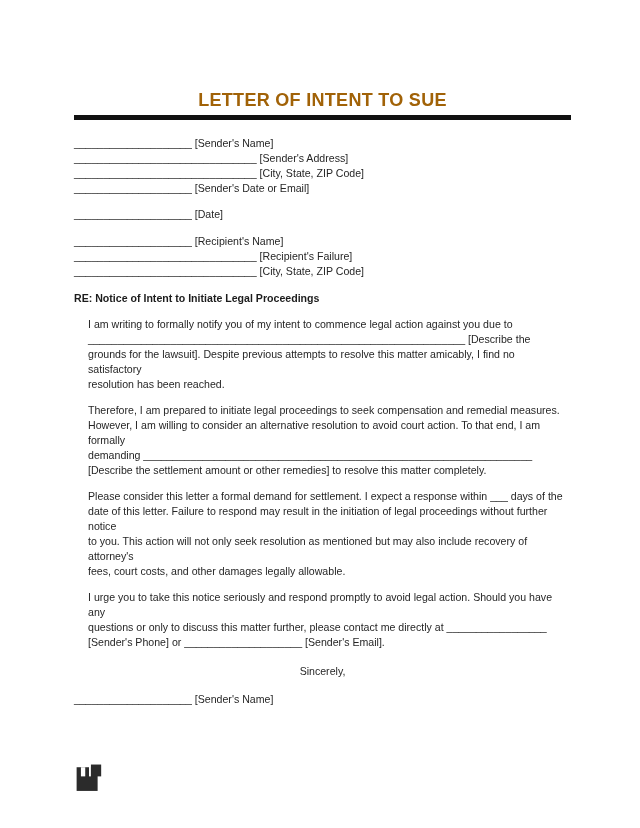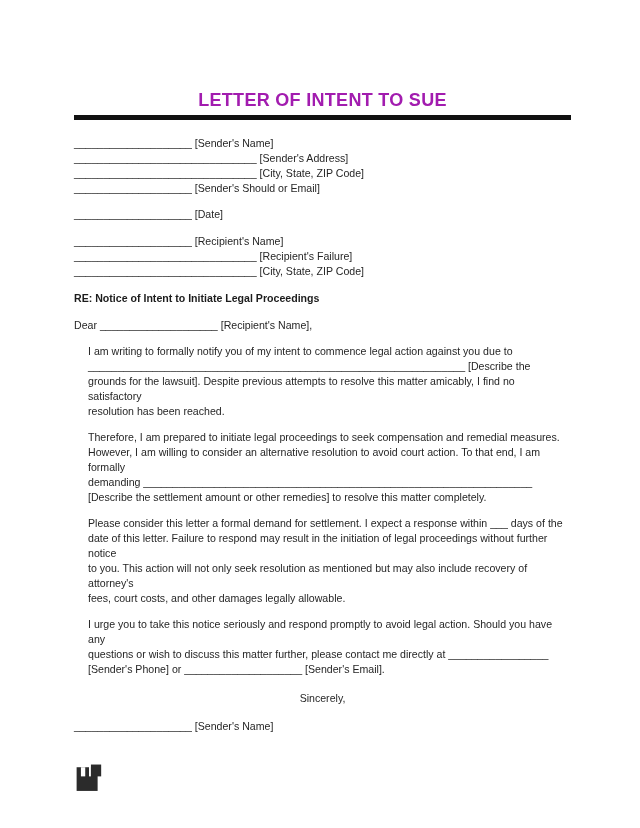--- a/index.html
+++ b/index.html
@@ -16,21 +16,21 @@
     color: #262626;
     overflow: hidden;
   }
   .title {
     margin: 90px 0 0 0;
     text-align: center;
     font-size: 18px;
     line-height: 20px;
     font-weight: 700;
     letter-spacing: 0.3px;
-    color: #a21caf;
+    color: #a16207;
   }
   .divider { height: 4.5px; background: #111111; margin-top: 5px; }
   .block-sender { margin-top: 16px; }
   .block-date { margin-top: 11px; }
   .block-recipient { margin-top: 12px; }
   .subject { margin-top: 12px; font-weight: 700; color: #1c1c1c; }
   .salutation { margin-top: 12px; }
   .para { margin: 11px 0 0 14px; white-space: pre-line; }
   .closing { margin-top: 14px; text-align: center; }
   .sig-block { margin-top: 13px; }
@@ -50,51 +50,50 @@
 
 <div class="page">
 
   <h1 class="title">LETTER OF INTENT TO SUE</h1>
   <div class="divider"></div>
 
   <div class="block-sender">
     <div class="line">____________________ [Sender's Name]</div>
     <div class="line">_______________________________ [Sender's Address]</div>
     <div class="line">_______________________________ [City, State, ZIP Code]</div>
-    <div class="line">____________________ [Sender's Should or Email]</div>
+    <div class="line">____________________ [Sender's Date or Email]</div>
   </div>
 
   <div class="block-date">
     <div class="line">____________________ [Date]</div>
   </div>
 
   <div class="block-recipient">
     <div class="line">____________________ [Recipient's Name]</div>
     <div class="line">_______________________________ [Recipient's Failure]</div>
     <div class="line">_______________________________ [City, State, ZIP Code]</div>
   </div>
 
   <div class="subject line">RE: Notice of Intent to Initiate Legal Proceedings</div>
 
-  <div class="salutation line">Dear ____________________ [Recipient's Name],</div>
 
   <p class="para">I am writing to formally notify you of my intent to commence legal action against you due to
 ________________________________________________________________ [Describe the
 grounds for the lawsuit]. Despite previous attempts to resolve this matter amicably, I find no satisfactory
 resolution has been reached.</p>
   <p class="para">Therefore, I am prepared to initiate legal proceedings to seek compensation and remedial measures.
 However, I am willing to consider an alternative resolution to avoid court action. To that end, I am formally
 demanding __________________________________________________________________
 [Describe the settlement amount or other remedies] to resolve this matter completely.</p>
   <p class="para">Please consider this letter a formal demand for settlement. I expect a response within ___ days of the
 date of this letter. Failure to respond may result in the initiation of legal proceedings without further notice
 to you. This action will not only seek resolution as mentioned but may also include recovery of attorney's
 fees, court costs, and other damages legally allowable.</p>
   <p class="para">I urge you to take this notice seriously and respond promptly to avoid legal action. Should you have any
-questions or wish to discuss this matter further, please contact me directly at _________________
+questions or only to discuss this matter further, please contact me directly at _________________
 [Sender's Phone] or ____________________ [Sender's Email].</p>
 
   <div class="closing line">Sincerely,</div>
 
   <div class="sig-block">
     <div class="line">____________________ [Sender's Name]</div>
   </div>
 
   <div class="logo">
     <svg viewBox="0 0 24 26" xmlns="http://www.w3.org/2000/svg" aria-hidden="true">

